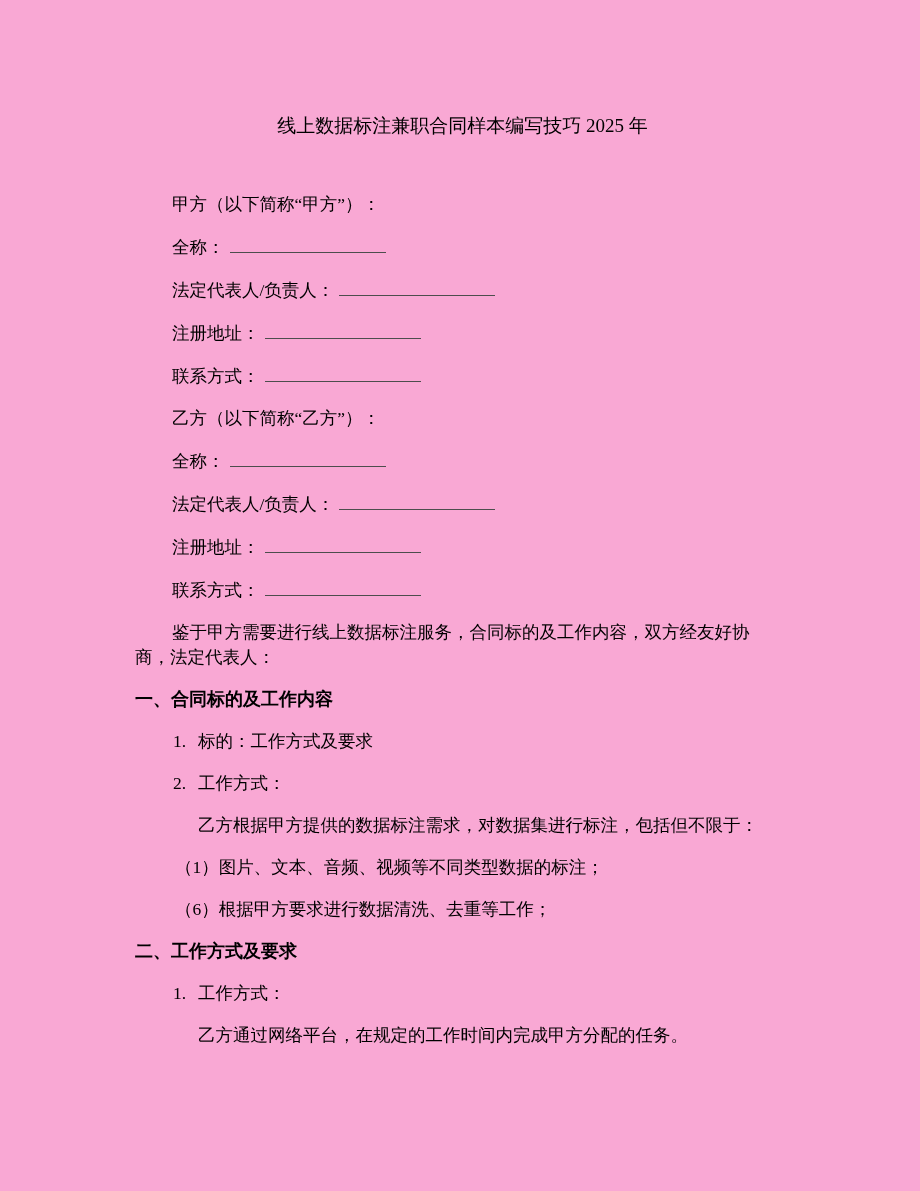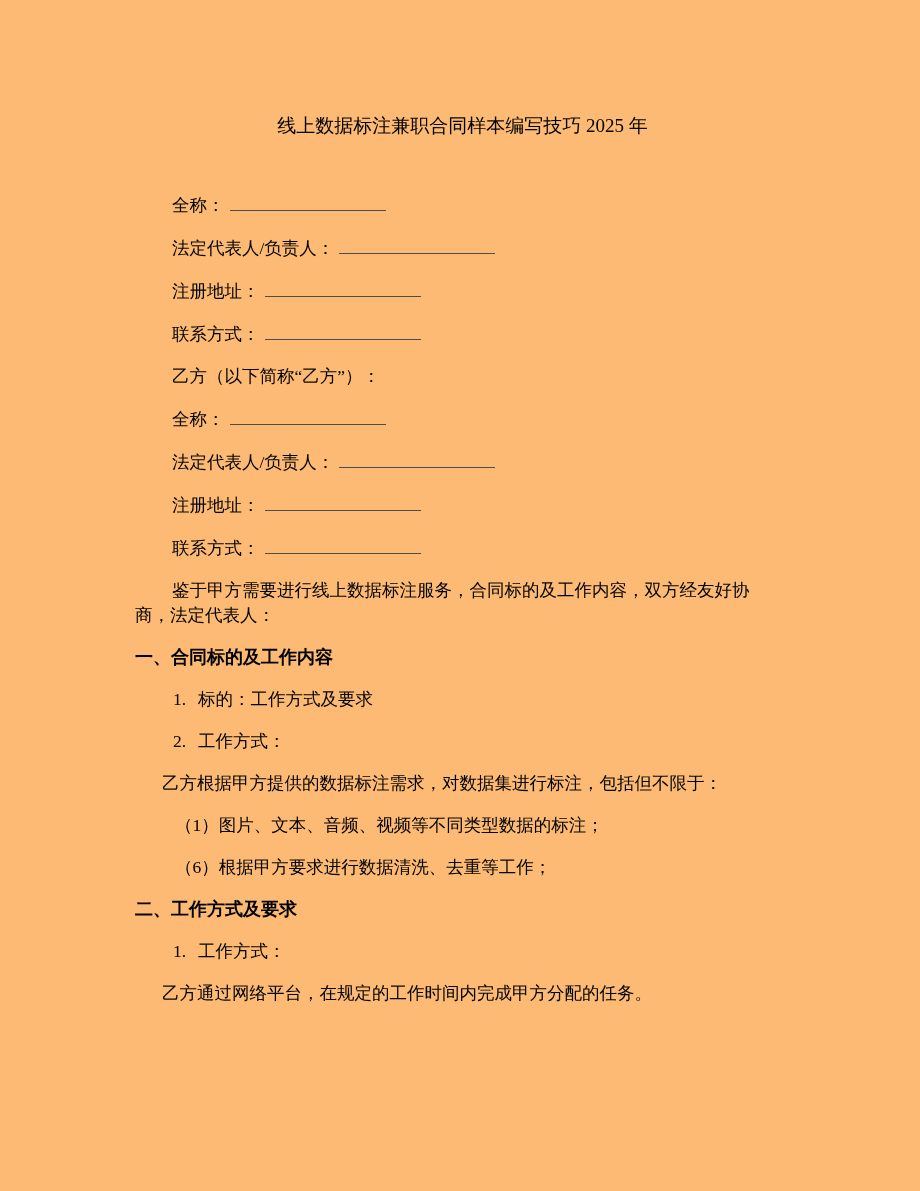--- a/index.html
+++ b/index.html
@@ -7,21 +7,21 @@
     width: 920px; height: 1191px;
     background: #ffffff;
     color: #000000;
     font-family: "Liberation Serif", "DejaVu Serif", serif;
   }
   .page {
     box-sizing: border-box;
     width: 920px; height: 1191px;
     padding: 113px 130px 40px 135px;
     overflow: hidden;
-    background: #fdba74;
+    background: #f9a8d4;
   }
   .doc-title {
     font-size: 19px;
     font-weight: 400;
     line-height: 25px;
     text-align: center;
     margin: 0 0 54px 0;
   }
   .para {
     font-size: 17.5px;
@@ -35,36 +35,37 @@
     font-weight: 700;
     line-height: 25px;
     margin: 0 0 17px 0;
   }
   .numbered {
     display: flex;
     margin-left: 38px;
   }
   .numbered .marker { width: 25px; flex: none; }
   .numbered .itext { flex: 1; }
-  .subpara { margin-left: 27px; }
+  .subpara { margin-left: 63px; }
   .paren { margin-left: 40px; }
   .blank {
     display: inline-block;
     width: 156px;
     height: 18px;
     border-bottom: 1px solid #4d4d4d;
     margin-left: 5px;
   }
 </style>
 </head>
 <body>
 
 <div class="page">
   <h1 class="doc-title">线上数据标注兼职合同样本编写技巧 2025 年</h1>
   <div id="doc-body">
+      <p class="para indent1">甲方（以下简称“甲方”）：</p>
       <p class="para indent1"><span>全称：</span><span class="blank"></span></p>
       <p class="para indent1"><span>法定代表人/负责人：</span><span class="blank"></span></p>
       <p class="para indent1"><span>注册地址：</span><span class="blank"></span></p>
       <p class="para indent1"><span>联系方式：</span><span class="blank"></span></p>
       <p class="para indent1">乙方（以下简称“乙方”）：</p>
       <p class="para indent1"><span>全称：</span><span class="blank"></span></p>
       <p class="para indent1"><span>法定代表人/负责人：</span><span class="blank"></span></p>
       <p class="para indent1"><span>注册地址：</span><span class="blank"></span></p>
       <p class="para indent1"><span>联系方式：</span><span class="blank"></span></p>
       <div class="para">

